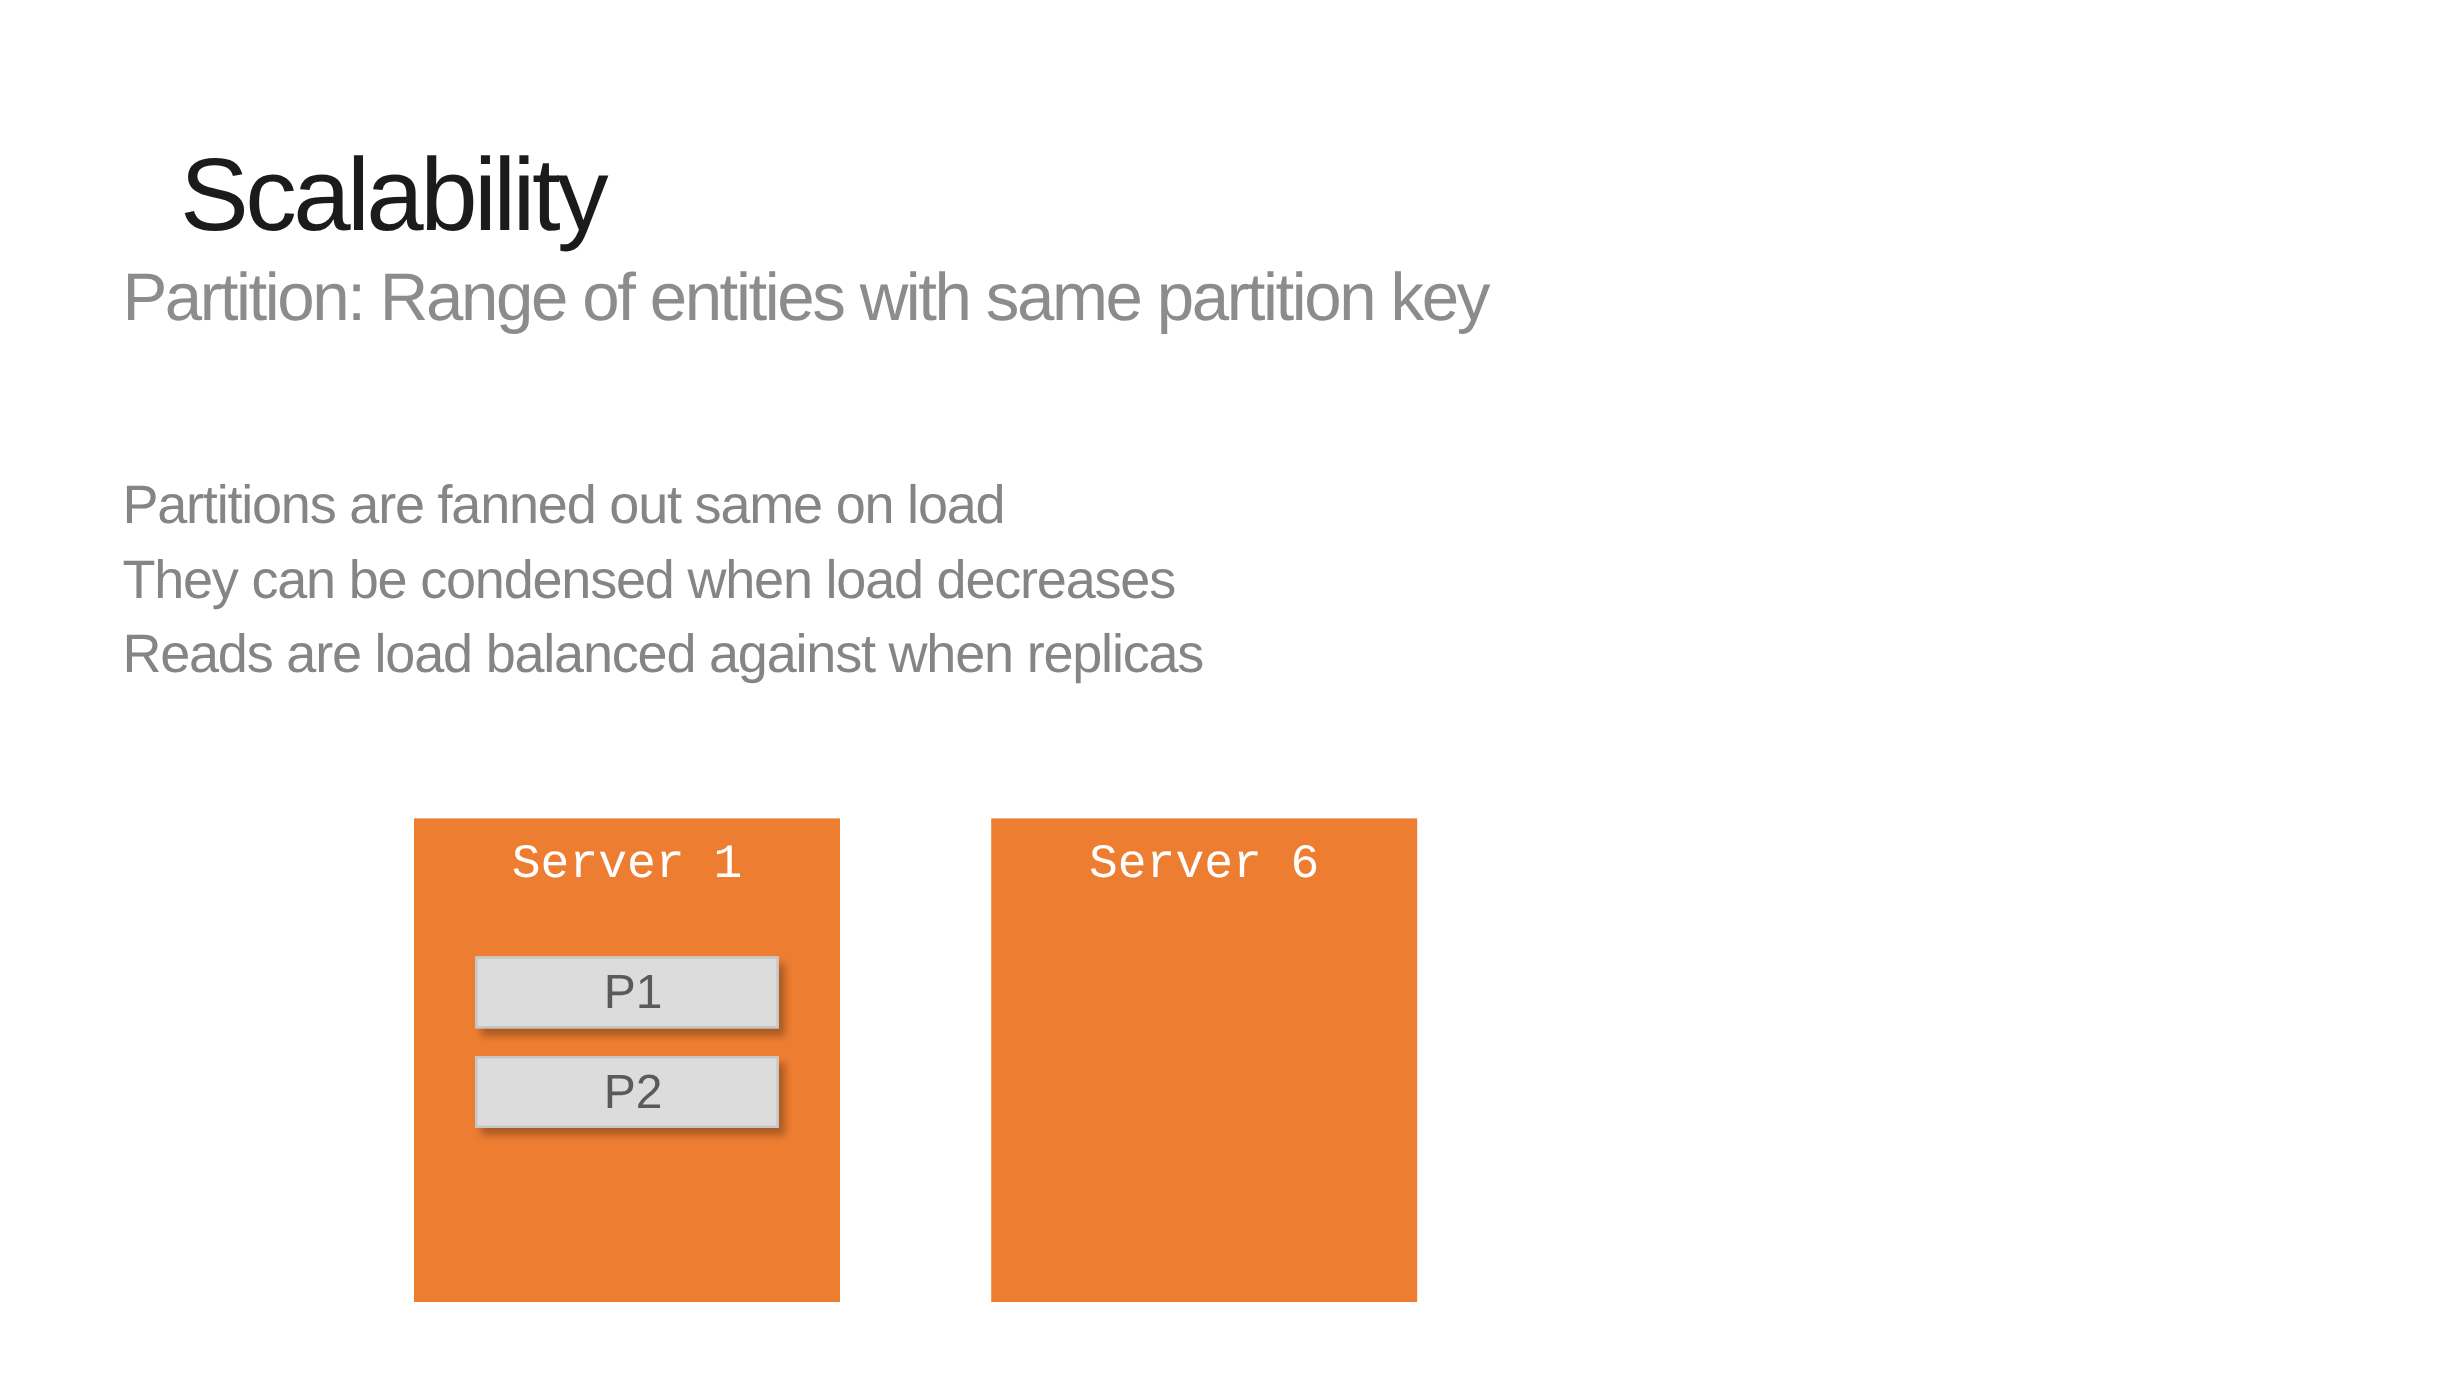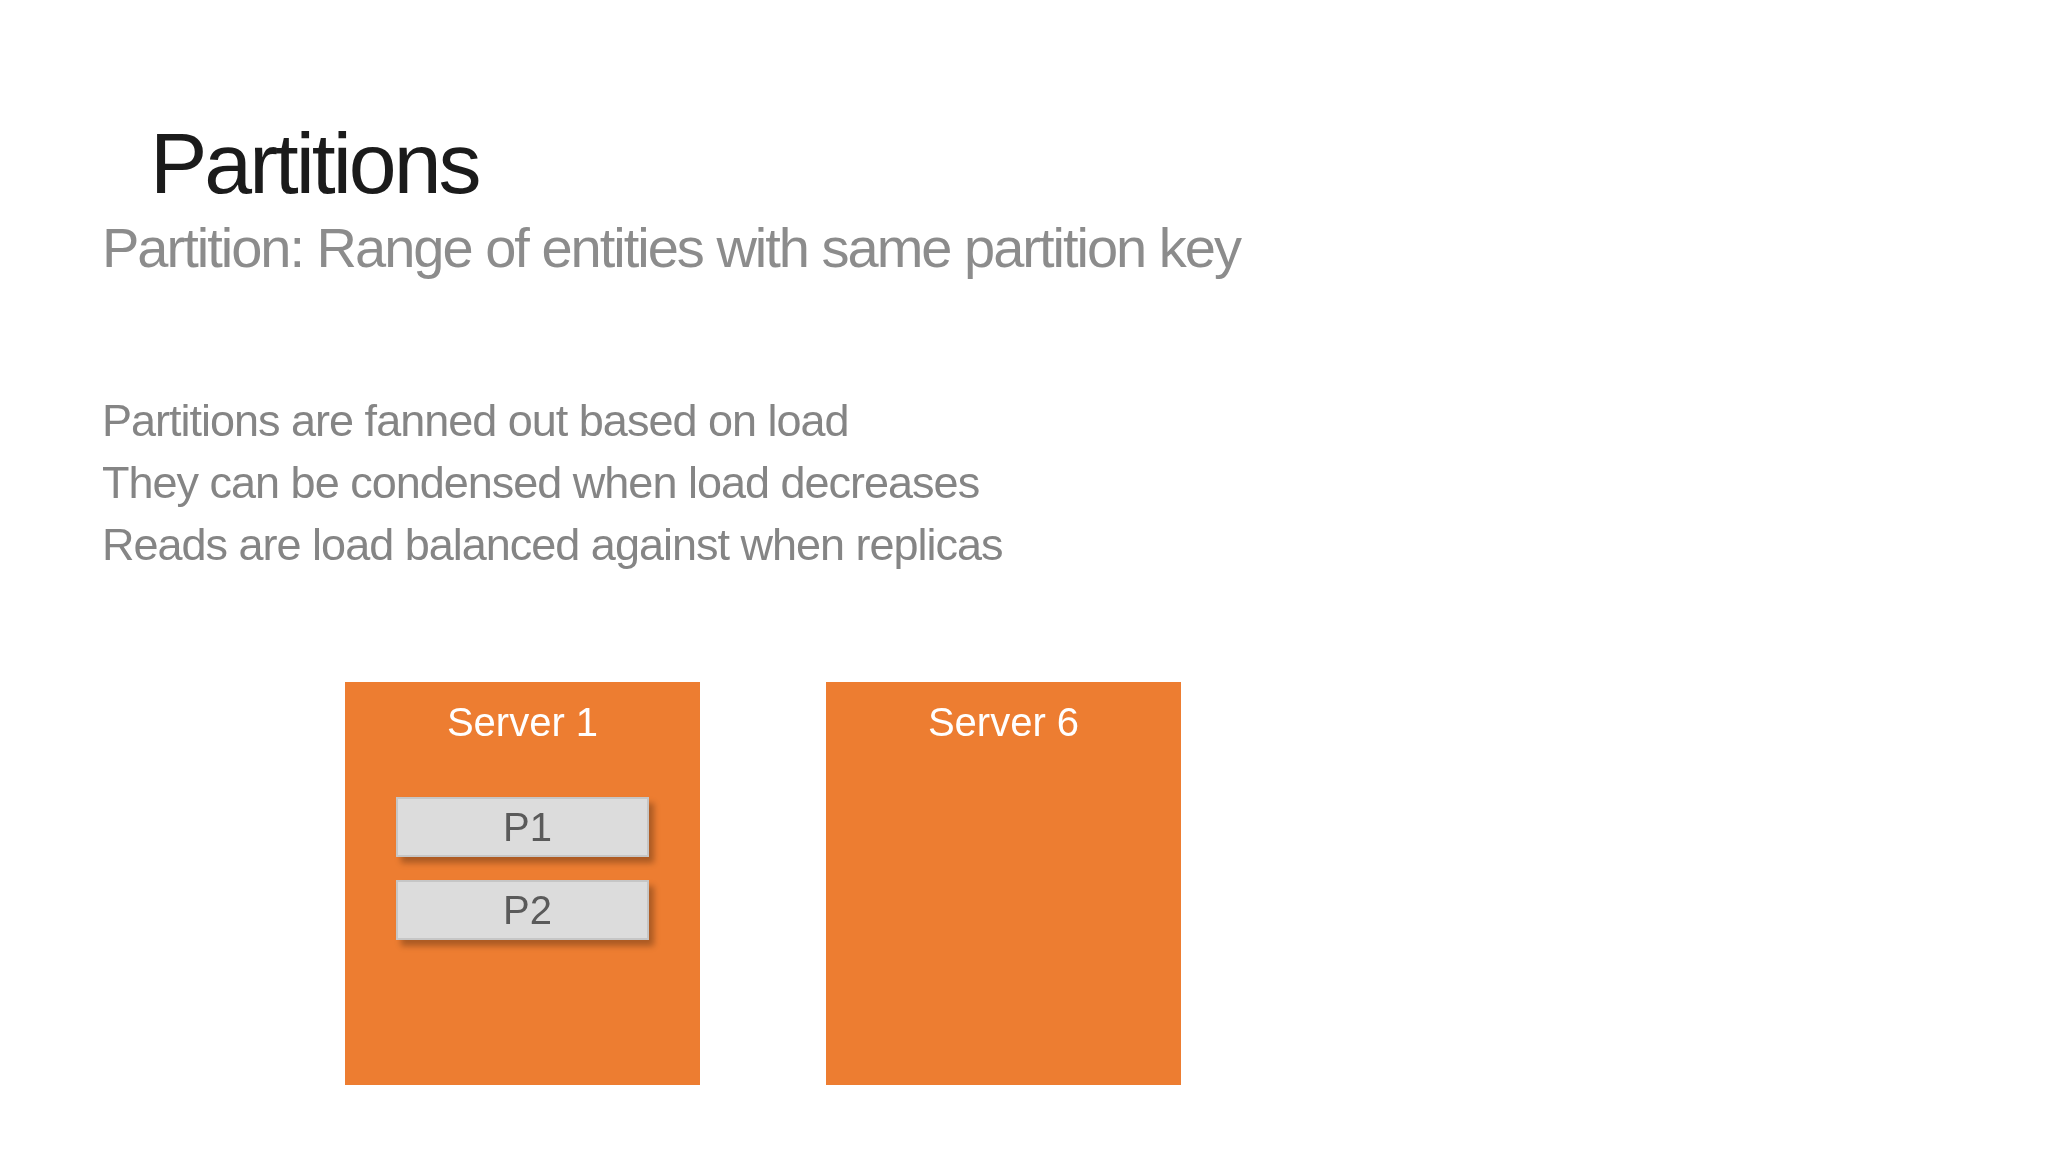--- a/index.html
+++ b/index.html
@@ -61,20 +61,21 @@
   .server-box.s3 { left: 1307px; }
 
   .server-label {
     display: block;
     text-align: center;
     margin-top: 16px;
     font-size: 40px;
     line-height: 48px;
     color: var(--server-label-text, #ffffff);
     font-weight: 400;
+    font-family: Liberation Mono, monospace;
   }
   .partition-stack {
     position: absolute;
     top: 115px;
     left: 0;
     right: 0;
     display: flex;
     flex-direction: column;
     align-items: center;
     gap: 23px;
@@ -92,28 +93,28 @@
     font-size: 40px;
     color: var(--partition-text, #5a5a5a);
     padding-left: 10px;
   }
 </style>
 </head>
 <body>
 
 <div id="slide">
 
-  <div class="slide-title">Partitions</div>
+  <div class="slide-title">Scalability</div>
 
   <div class="slide-subtitle">
     <div class="line">Partition: Range of entities with same partition key</div>
   </div>
 
   <div class="slide-body">
-    <div class="line">Partitions are fanned out based on load</div>
+    <div class="line">Partitions are fanned out same on load</div>
     <div class="line">They can be condensed when load decreases</div>
     <div class="line">Reads are load balanced against when replicas</div>
   </div>
 
   <div class="server-box s1">
     <span class="server-label">Server 1</span>
     <div class="partition-stack">
       <div class="partition-box">P1</div>
       <div class="partition-box">P2</div>
     </div>

